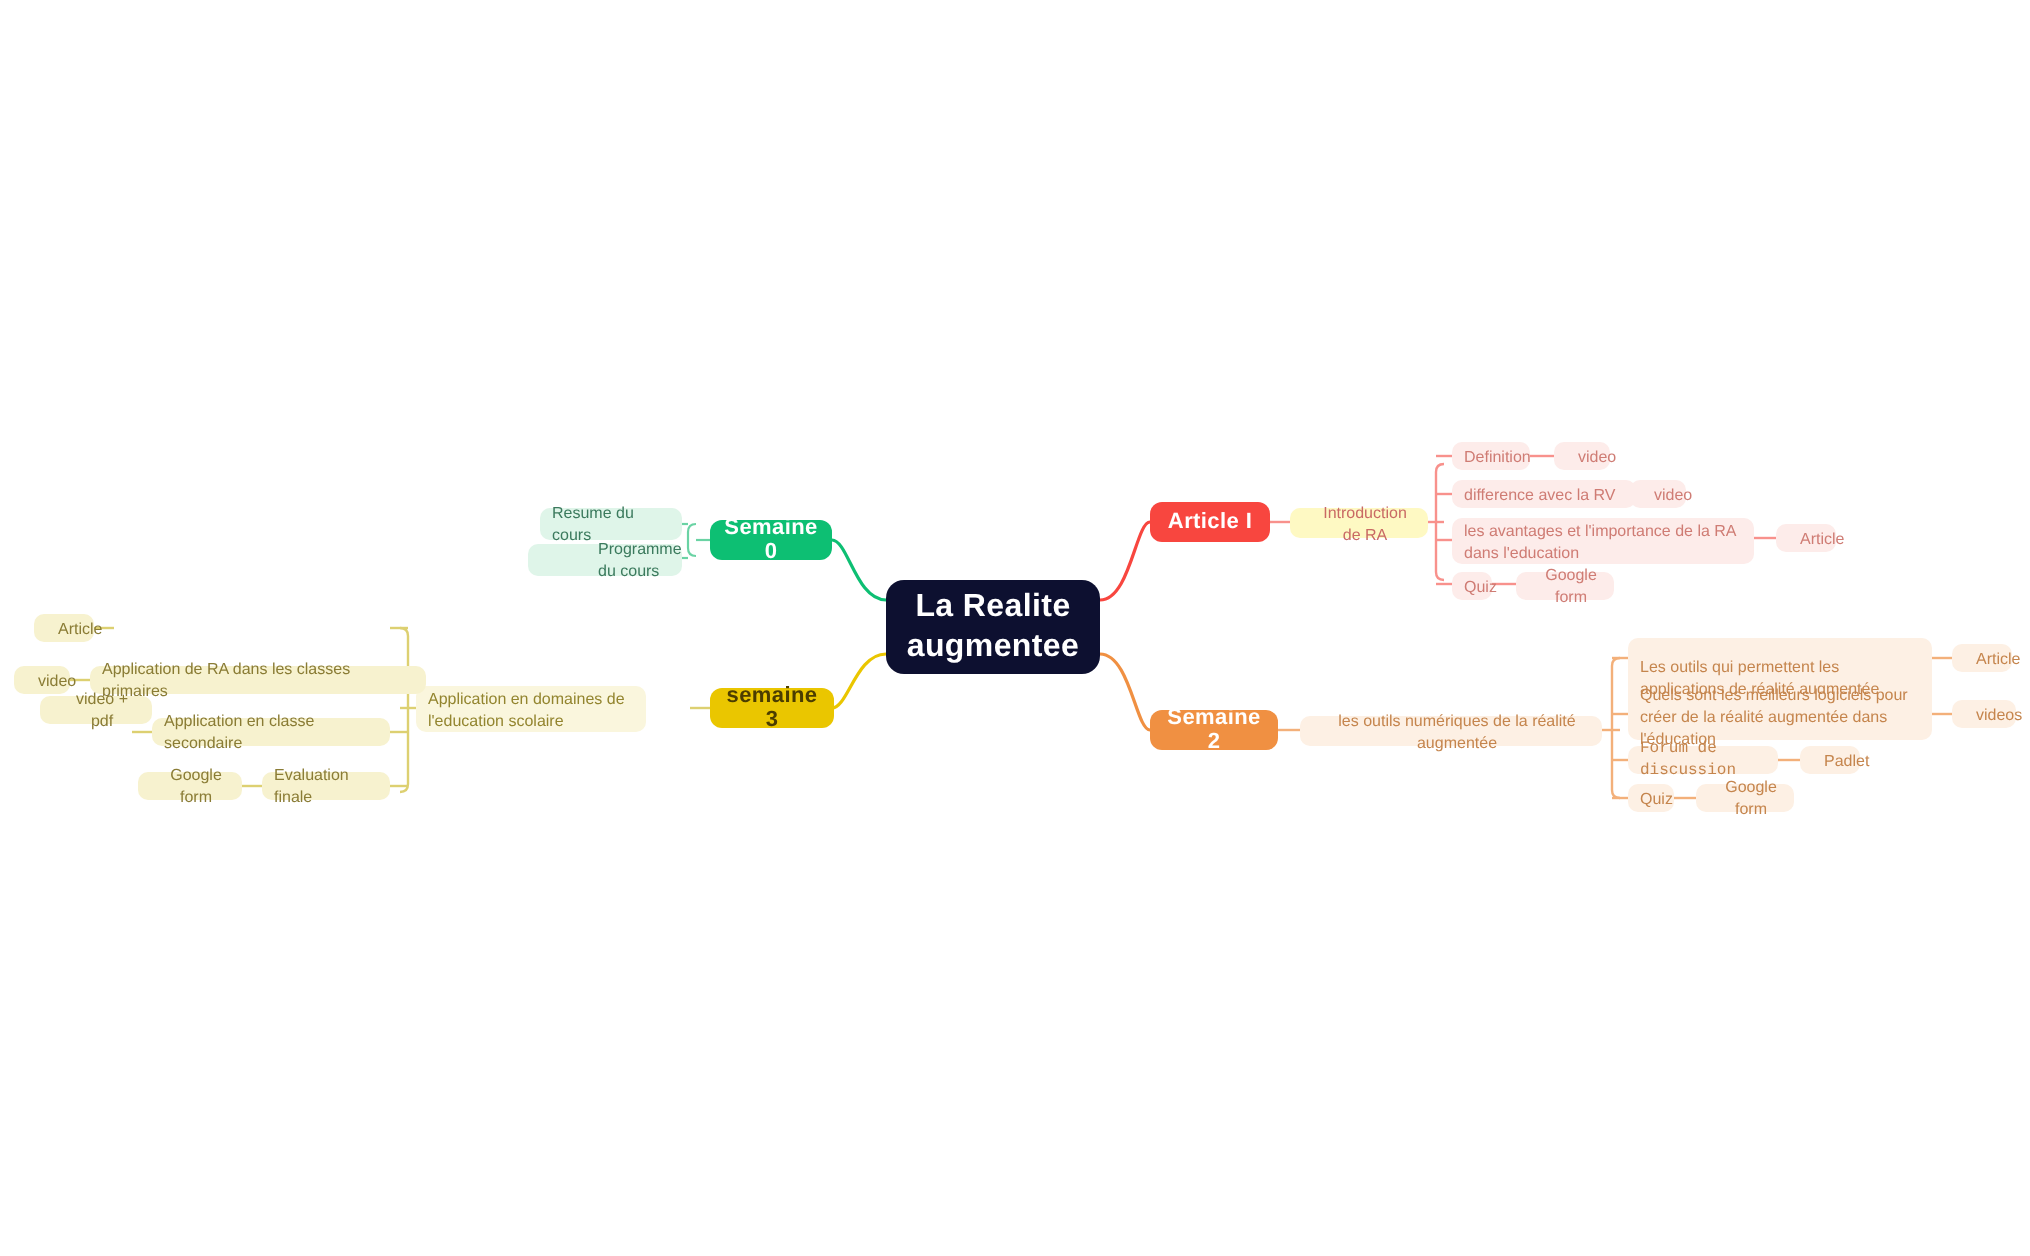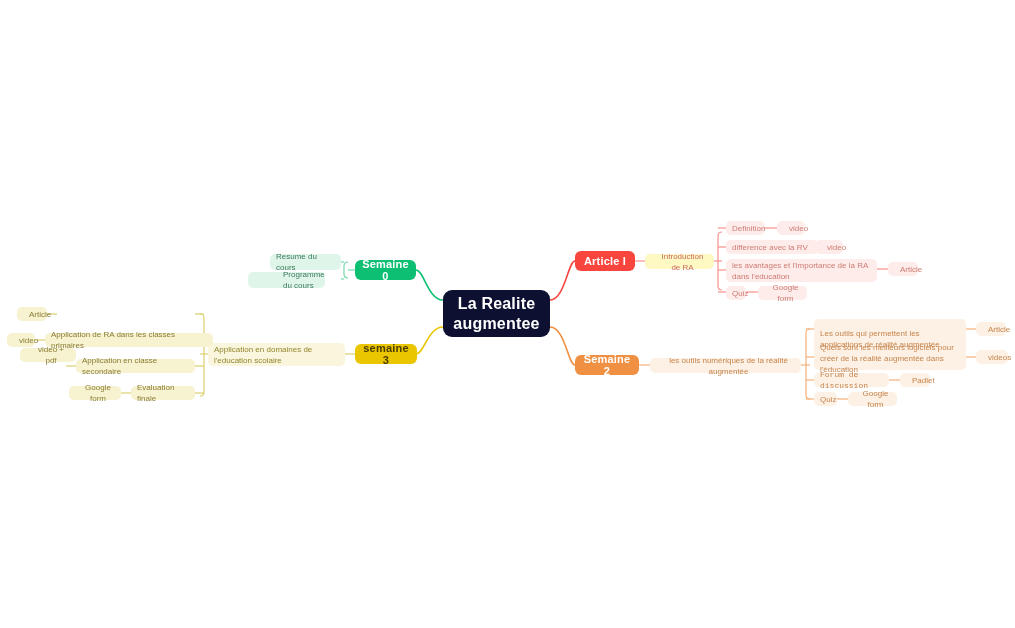--- a/index.html
+++ b/index.html
@@ -118,21 +118,21 @@
   <div class="node center" style="left:443px;top:290px;width:107px;height:47px;">
     <span>La Realite augmentee</span>
   </div>
 
   <div class="node badge green" style="left:355px;top:260px;width:61px;height:20px;">
     <span>Semaine 0</span>
   </div>
   <div class="node chip green" style="left:270px;top:254px;width:71px;height:16px;">
     <span>Resume du cours</span>
   </div>
-  <div class="node chip green" style="left:248px;top:272px;width:77px;height:16px;padding-left:35px;">
+  <div class="node chip green" style="left:264px;top:272px;width:77px;height:16px;padding-left:35px;">
     <span>Programme du cours</span>
   </div>
 
   <div class="node badge red" style="left:575px;top:251px;width:60px;height:20px;">
     <span>Article I</span>
   </div>
   <div class="node chip red c" style="left:645px;top:254px;width:69px;height:15px;">
     <span>Introduction de RA</span>
   </div>
 
@@ -195,21 +195,21 @@
   <div class="node chip orangel" style="left:814px;top:392px;width:23px;height:14px;">
     <span>Quiz</span>
   </div>
   <div class="node chip orangel c" style="left:848px;top:392px;width:49px;height:14px;">
     <span>Google form</span>
   </div>
 
   <div class="node badge yellow" style="left:355px;top:344px;width:62px;height:20px;">
     <span>semaine 3</span>
   </div>
-  <div class="node chip yellowl" style="left:208px;top:343px;width:137px;height:23px;">
+  <div class="node chip yellowl" style="left:208px;top:343px;width:115px;height:23px;">
     <span>Application en domaines de l'education scolaire</span>
   </div>
 
   <div class="node chip yellow c" style="left:17px;top:307px;width:30px;height:14px;">
     <span>Article</span>
   </div>
 
   <div class="node chip yellow" style="left:45px;top:333px;width:168px;height:14px;">
     <span>Application de RA dans les classes primaires</span>
   </div>

